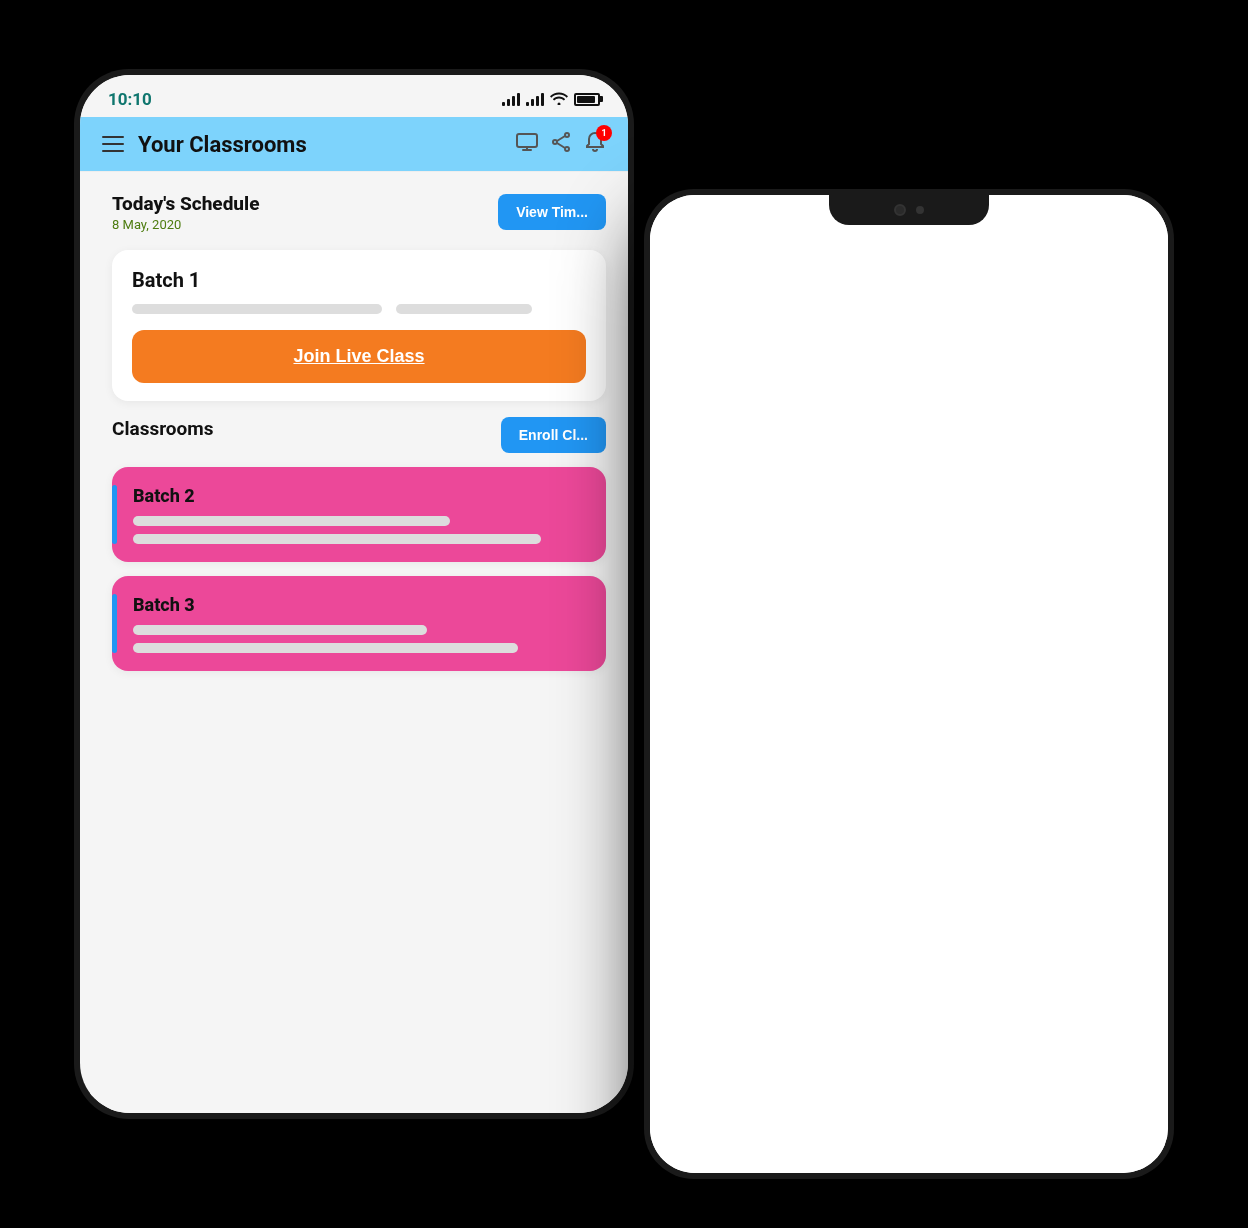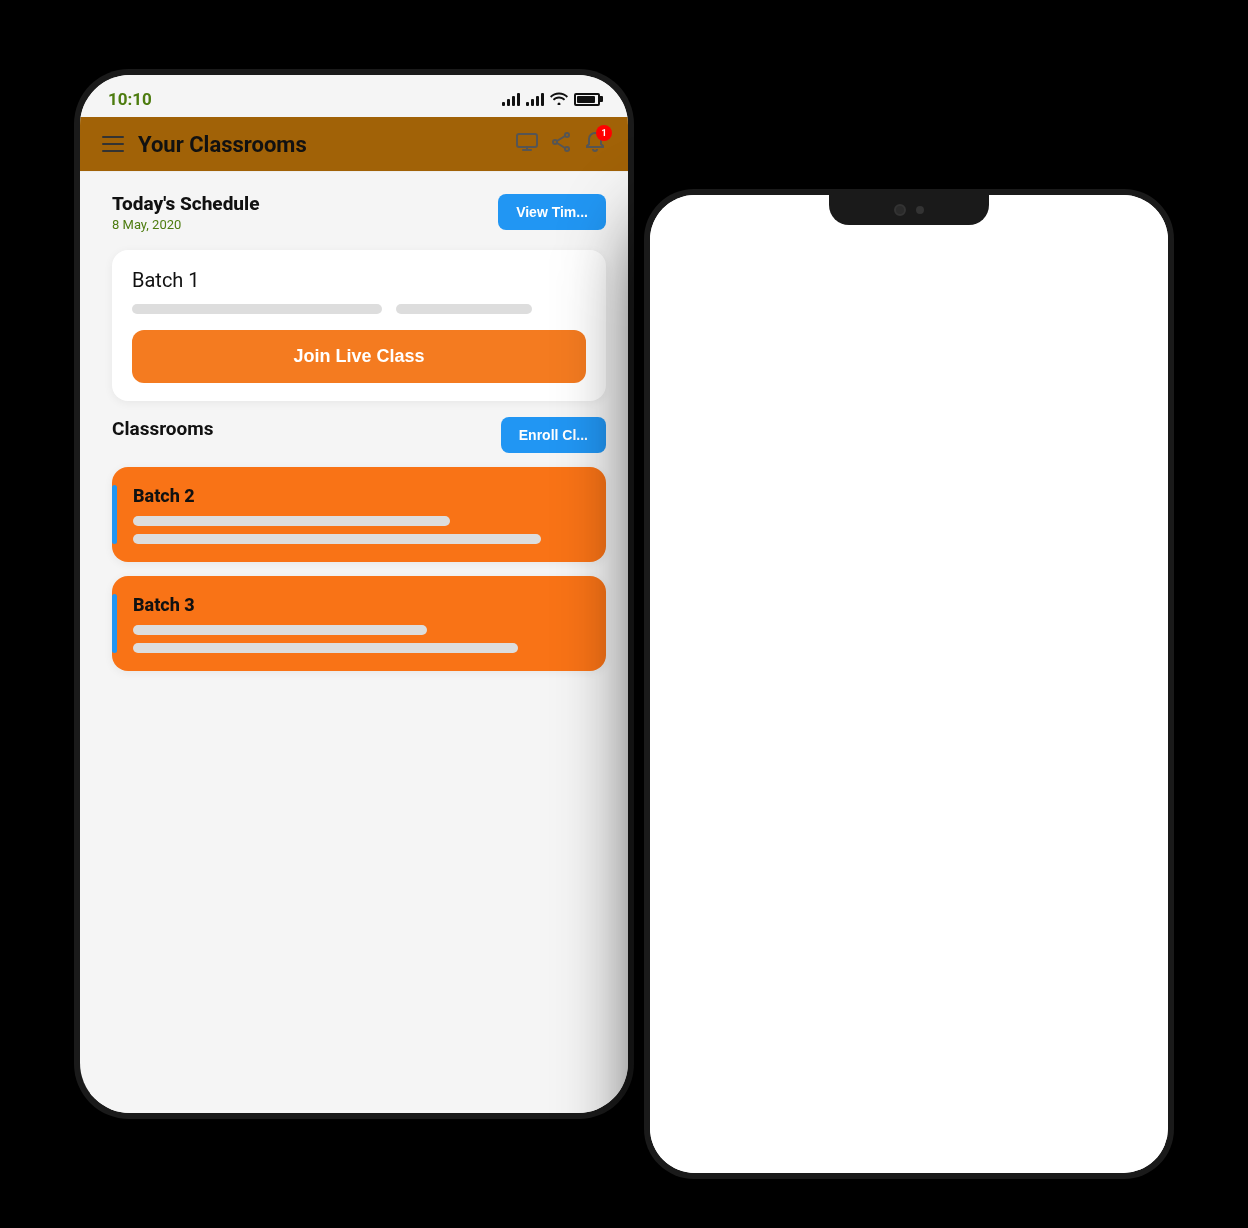--- a/index.html
+++ b/index.html
@@ -51,21 +51,21 @@
       display: flex;
       justify-content: space-between;
       align-items: center;
       padding: 14px 28px 8px;
       flex-shrink: 0;
     }
 
     .status-time {
       font-size: 17px;
       font-weight: 700;
-      color: #4d7c0f;
+      color: #0f766e;
     }
 
     .status-icons {
       display: flex;
       align-items: center;
       gap: 6px;
     }
 
     .signal-bars {
       display: flex;
@@ -109,21 +109,21 @@
     .battery-fill {
       position: absolute;
       top: 1px; left: 1px; bottom: 1px;
       width: 80%;
       background: #111;
       border-radius: 1px;
     }
 
     
     .app-header {
-      background: #a16207;
+      background: #7dd3fc;
       display: flex;
       align-items: center;
       padding: 14px 22px;
       gap: 14px;
       flex-shrink: 0;
       border-bottom: 1px solid #eee;
     }
 
     .hamburger-icon {
       display: flex;
@@ -222,21 +222,21 @@
     .batch-card {
       background: #fff;
       border-radius: 16px;
       padding: 18px 20px;
       margin-bottom: 16px;
       box-shadow: 0 2px 10px rgba(0,0,0,0.06);
     }
 
     .batch-title {
       font-size: 20px;
-      font-weight: 400;
+      font-weight: 700;
       color: #111;
       margin-bottom: 12px;
     }
 
     .placeholder-lines {
       display: flex;
       gap: 14px;
       margin-bottom: 16px;
     }
 
@@ -249,20 +249,21 @@
     .join-btn {
       background: #F47B20;
       color: #fff;
       border: none;
       border-radius: 12px;
       width: 100%;
       padding: 16px;
       font-size: 18px;
       font-weight: 700;
       cursor: pointer;
+      text-decoration: underline;
     }
 
     
     .classrooms-section {
       margin-top: 14px;
     }
 
     .classrooms-header {
       display: flex;
       justify-content: space-between;
@@ -270,21 +271,21 @@
     }
 
     .classrooms-title {
       font-size: 19px;
       font-weight: 700;
       color: #111;
     }
 
     
     .classroom-card {
-      background: #f97316;
+      background: #ec4899;
       border-radius: 16px;
       padding: 18px 20px 18px 0;
       margin-bottom: 14px;
       box-shadow: 0 2px 10px rgba(0,0,0,0.06);
       display: flex;
       align-items: stretch;
       overflow: hidden;
     }
 
     .card-accent {

